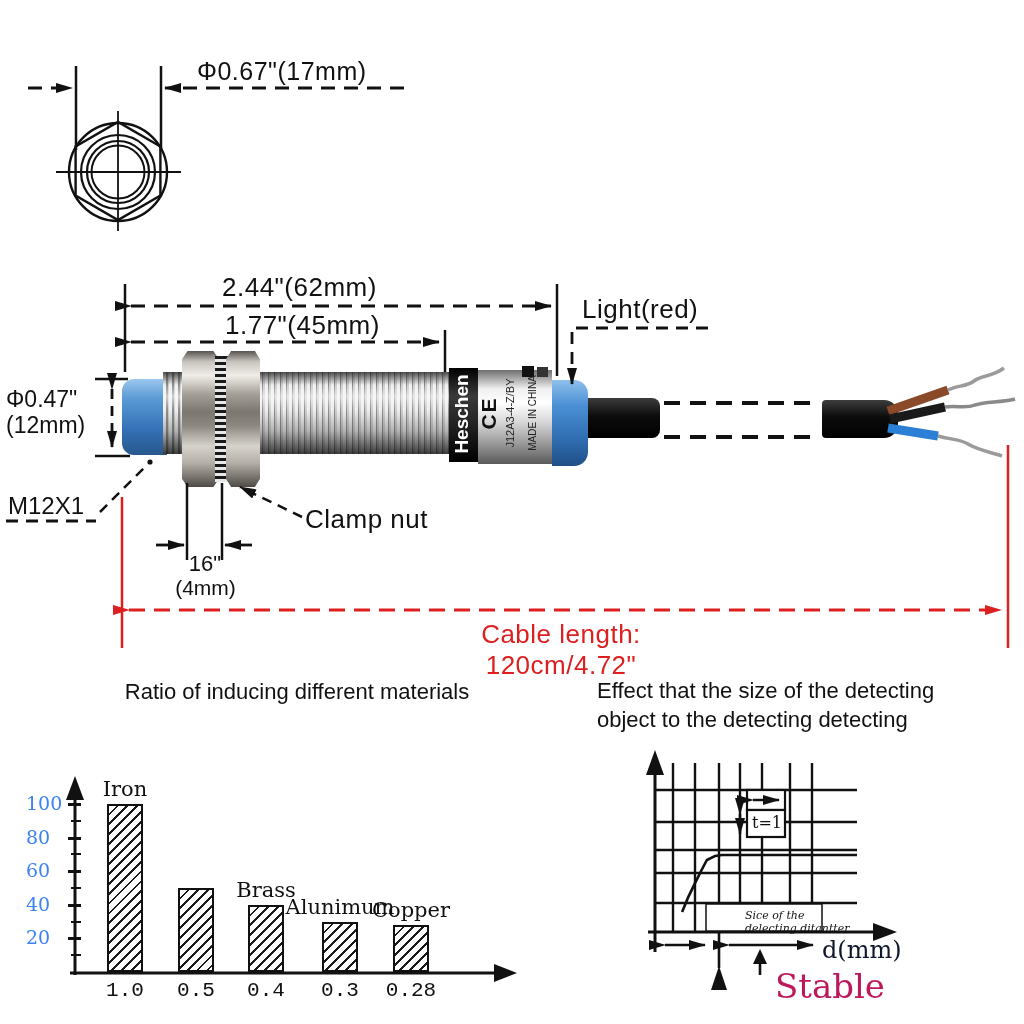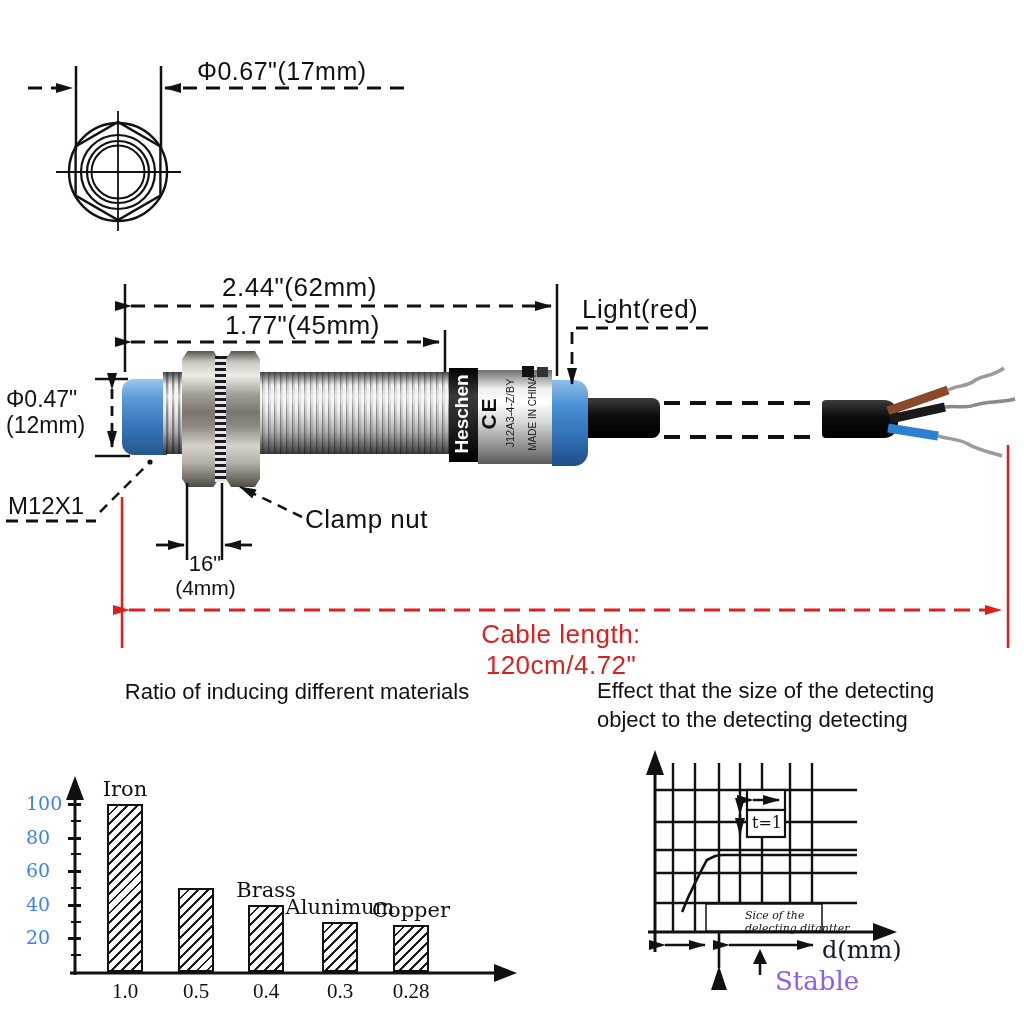--- a/index.html
+++ b/index.html
@@ -36,21 +36,21 @@
     background:linear-gradient(180deg,#3c3c3c,#0c0c0c 45%,#000);}
   .vtext{transform:rotate(-90deg);text-align:center;z-index:4;line-height:1;}
   .mark{z-index:4;background:#111;}
   #overlay{position:absolute;left:0;top:0;z-index:4;}
   #text-layer div{position:absolute;z-index:5;}
   #bar-chart-layer div{position:absolute;z-index:5;}
   .bar{box-sizing:border-box;border:2.5px solid #111;
     background:repeating-linear-gradient(135deg,#ffffff 0 5px,#1a1a1a 5px 7px);}
   .bar-label{font-family:"DejaVu Serif","Liberation Serif",serif;font-size:21px;color:#111;
     text-align:center;line-height:22px;}
-  .xtick{font-family:Liberation Serif, serif;font-size:21px;color:#111;text-align:center;}
+  .xtick{font-family:Liberation Mono, monospace;font-size:21px;color:#111;text-align:center;}
   .ytick-label{font-family:"DejaVu Serif","Liberation Serif",serif;font-size:19px;color:#3b82f6;}
   .graph-note{font-family:"DejaVu Serif","Liberation Serif",serif;font-style:italic;font-size:11px;color:#111;}
 </style>
 </head>
 <body>
 
 <div id="stage">
 
   <div class="abs blue-tip"></div>
   <div class="abs barrel"></div>
@@ -211,21 +211,21 @@
     <div class="dimtxt-sm ctr" style="left:168px;top:576px;width:75px;font-size:21px;">(4mm)</div>
     <div class="dimtxt red ctr" style="left:406px;top:619px;width:310px;">Cable length: 120cm/4.72"</div>
 
     <div class="ctr" style="left:97px;top:679px;width:400px;font-size:22px;font-weight:500;color:#111;">Ratio of inducing different materials</div>
     <div style="left:597px;top:678px;font-size:22px;font-weight:500;color:#111;">Effect that the size of the detecting</div>
     <div style="left:597px;top:707px;font-size:22px;font-weight:500;color:#111;">object to the detecting detecting</div>
 
     <div class="serif" style="left:751px;top:813px;width:32px;text-align:center;font-size:16px;color:#111;">t=1</div>
     <div class="graph-note" style="left:745px;top:909px;width:112px;">Sice of the delecting ditantter</div>
     <div class="serif" style="left:822px;top:936px;font-size:24px;color:#0f172a;">d(mm)</div>
-    <div class="serif" style="left:775px;top:966px;font-size:26px;color:#8b5cf6;">Stable</div>
+    <div class="serif" style="left:775px;top:966px;font-size:34px;color:#be185d;">Stable</div>
   </div>
 
   <div id="bar-chart-layer" class="abs" style="left:0;top:0;width:1024px;height:788px;z-index:5;pointer-events:none;">
       <div class="bar" style="position: absolute; left: 107px; top: 804px; width: 36px; height: 168px;"></div>
       <div class="bar-label" style="position: absolute; left: 70px; top: 778px; width: 110px;">Iron</div>
       <div class="xtick" style="position: absolute; left: 95px; top: 979px; width: 60px;">1.0</div>
       <div class="bar" style="position: absolute; left: 178px; top: 888px; width: 36px; height: 84px;"></div>
       <div class="xtick" style="position: absolute; left: 166px; top: 979px; width: 60px;">0.5</div>
       <div class="bar" style="position: absolute; left: 248px; top: 905px; width: 36px; height: 67px;"></div>
       <div class="bar-label" style="position: absolute; left: 211px; top: 879px; width: 110px;">Brass</div>

